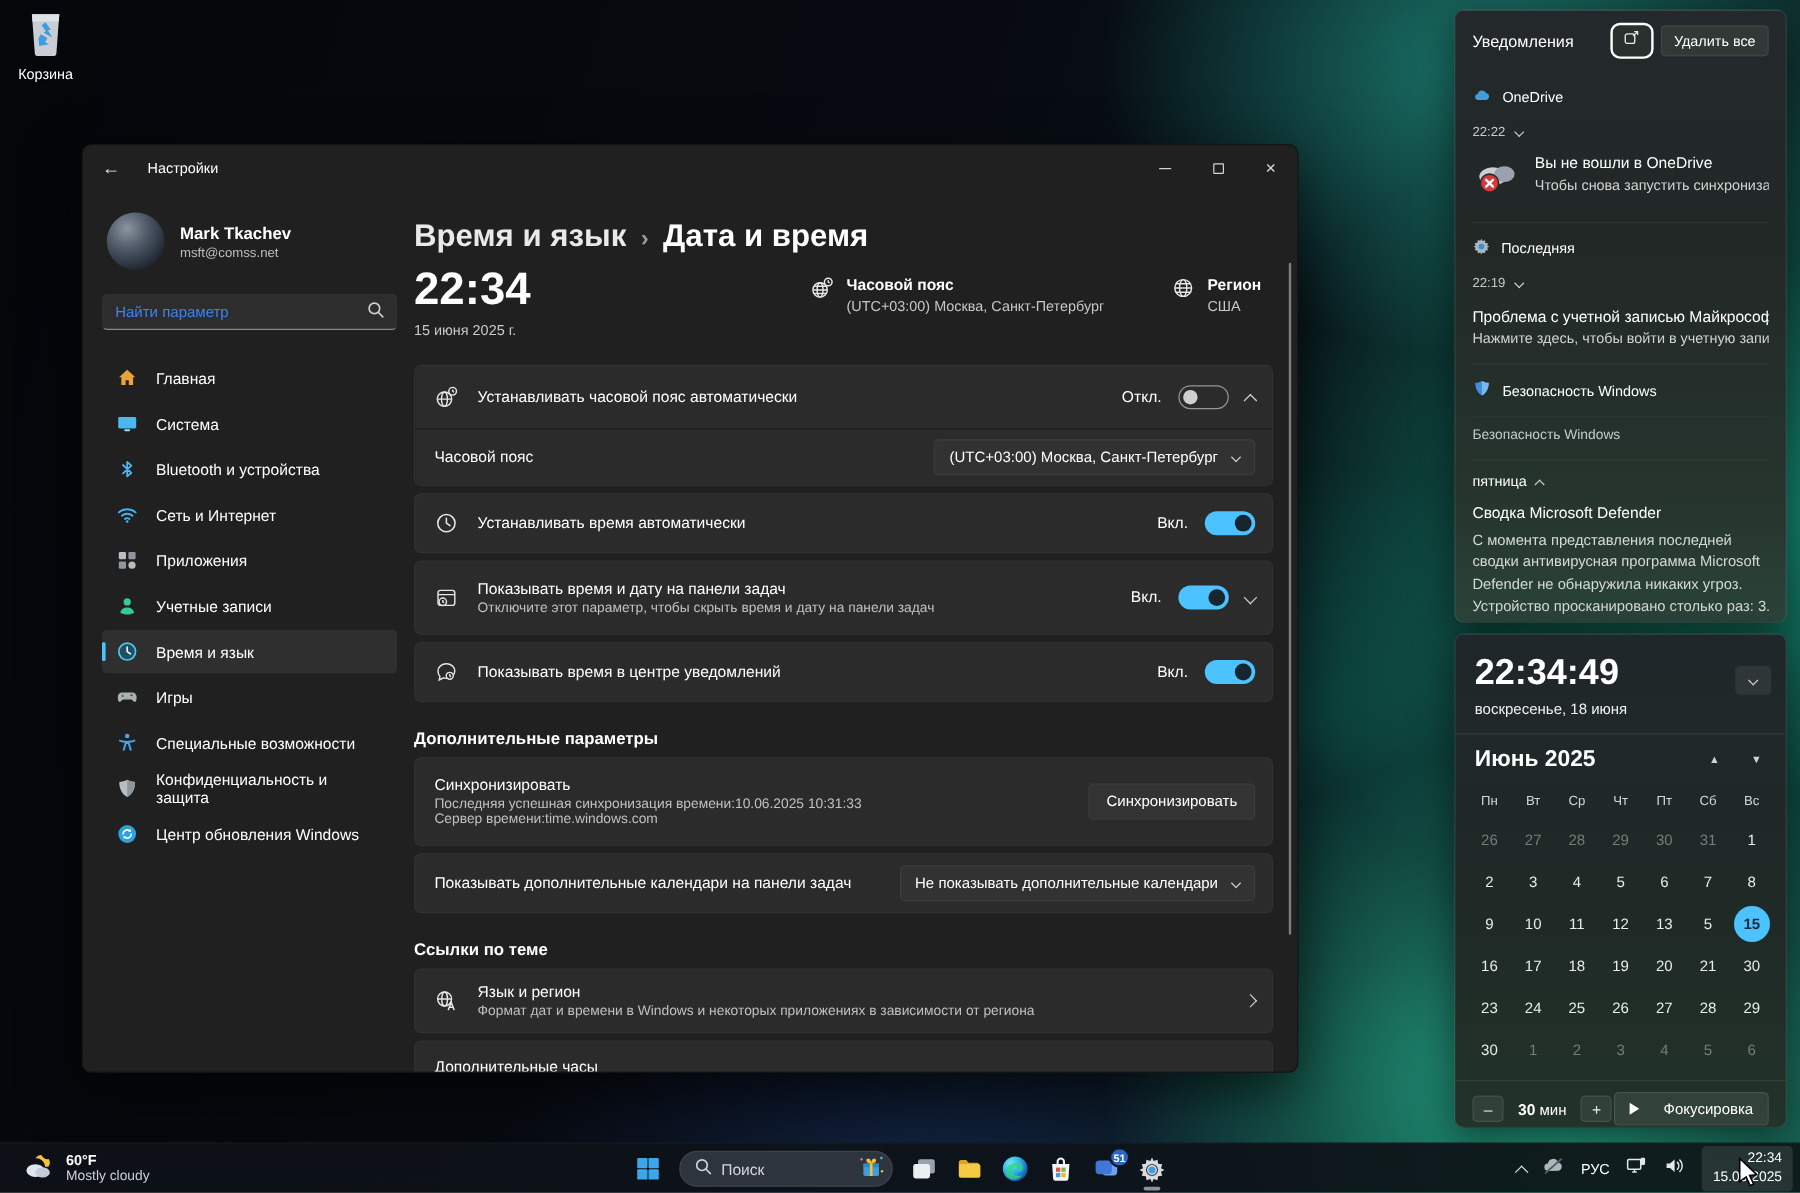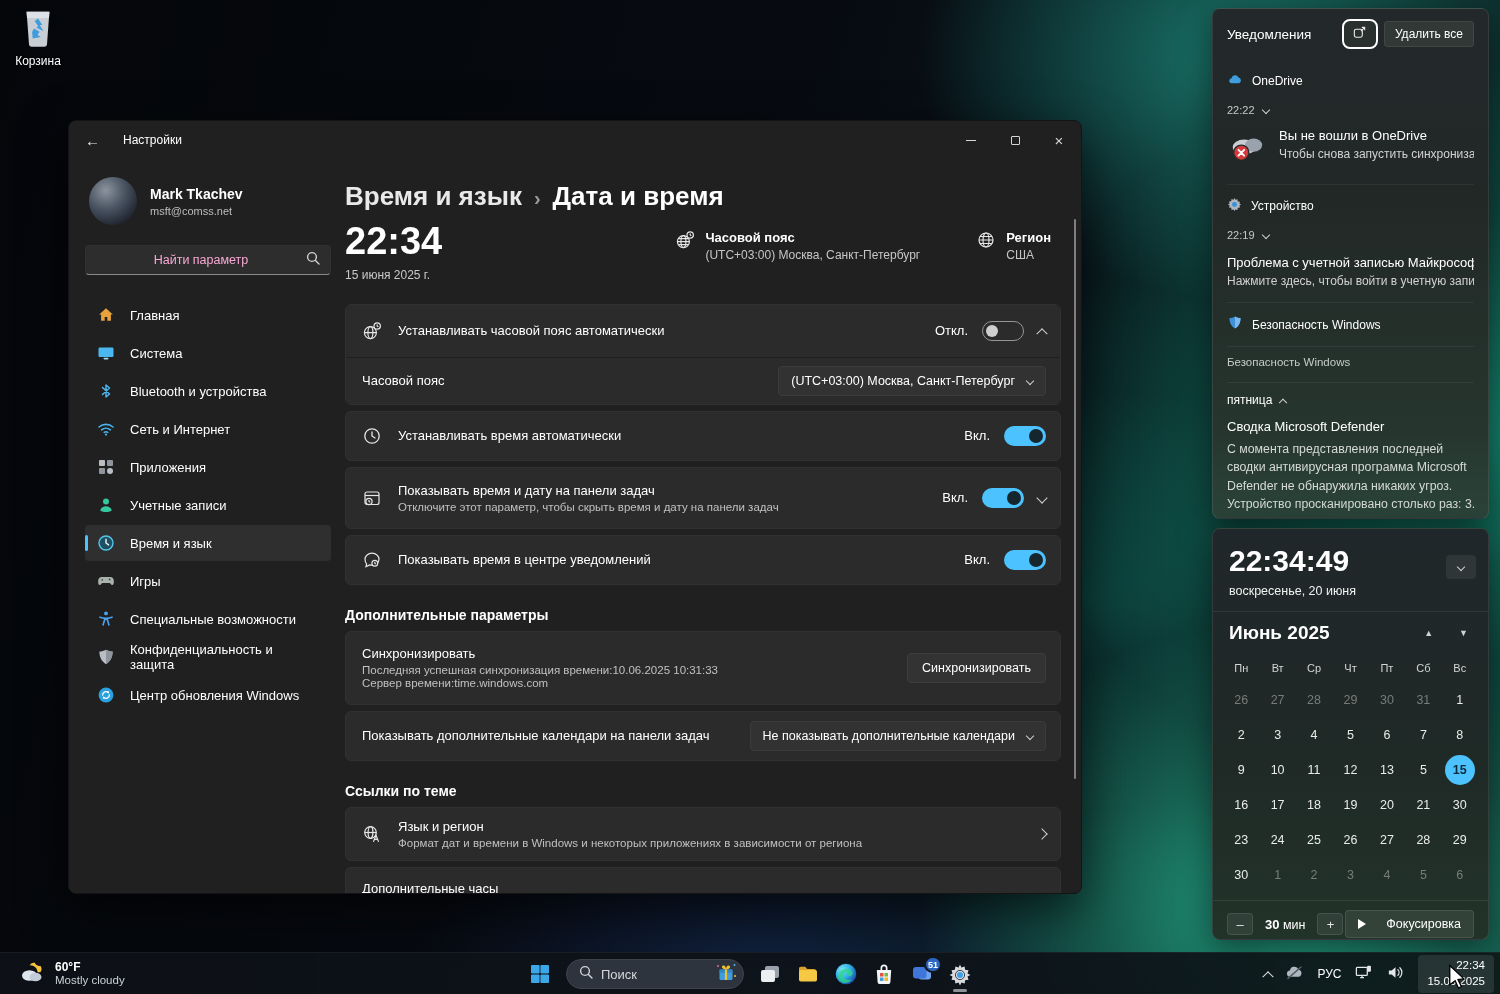--- a/index.html
+++ b/index.html
@@ -37,21 +37,21 @@
 
   
   .sidebar { width:276px; padding:8px 14px 0 16px; flex:none; }
   .user { display:flex; align-items:center; gap:13px; margin:10px 0 20px 4px; }
   .avatar { width:48px; height:48px; border-radius:50%;
     background:radial-gradient(circle at 35% 28%, #8b949e 0%, #4b5563 40%, #1f2530 78%, #10141c 100%); }
   .uname { font-size:14px; font-weight:700; }
   .umail { font-size:11px; color:#bdbdbd; margin-top:3px; }
   .search { height:30px; background:#2d2d2d; border:1px solid #303030; border-bottom:1px solid #8a8a8a;
     border-radius:4px; display:flex; align-items:center; padding:0 10px; }
-  .search .ph { font-size:12.5px; color:#f9a8d4; flex:1;text-align:center; }
+  .search .ph { font-size:12.5px; color:#3b82f6; flex:1; }
   .nav { margin-top:22px; }
   .navitem { position:relative; height:36px; display:flex; align-items:center; gap:15px;
     padding:0 12px; border-radius:4px; font-size:13px; margin-bottom:2px; }
   .navitem.sel { background:#2f2f2f; }
   .navitem.sel::before { content:""; position:absolute; left:0; top:10px; width:3px; height:16px;
     border-radius:2px; background:#4cc2ff; }
   .nicon { width:18px; height:18px; flex:none; display:flex; }
 
   
   .content { flex:1; padding:22px 20px 0 0; min-width:0; }
@@ -543,21 +543,21 @@
         <div class="ntitle">Вы не вошли в OneDrive</div>
         <div class="ntext">Чтобы снова запустить синхронизаци</div>
       </span>
     </div>
 
     <div class="appgroup">
       <span><svg width="15" height="15" viewBox="0 0 16 16">
             <path d="M8 1l1 2 2.2-.7.3 2.4 2.4.3L13.2 7 15 8l-1.8 1 .7 2.2-2.4.3-.3 2.4L9 13.2 8 15l-1-1.8-2.2.7-.3-2.4-2.4-.3L2.8 9 1 8l1.8-1-.7-2.2 2.4-.3.3-2.4L7 2.8z" fill="#aeb6bd"></path>
             <circle cx="8" cy="8" r="2.6" fill="#3a8fd9"></circle>
           </svg></span>
-      <span>Устройство</span>
+      <span>Последняя</span>
     </div>
 
     <div class="ntime">
       <span>22:19</span>
       <span class="chev sm"></span>
     </div>
     <div style="margin-top:14px">
       <div class="ntitle">Проблема с учетной записью Майкрософт</div>
       <div class="ntext">Нажмите здесь, чтобы войти в учетную запись</div>
     </div>
@@ -580,21 +580,21 @@
     <div style="margin-top:12px">
       <div class="ntitle">Сводка Microsoft Defender</div>
       <div class="defbody">С момента представления последней сводки антивирусная программа Microsoft Defender не обнаружила никаких угроз. Устройство просканировано столько раз: 3.</div>
     </div>
 
   </div>
 
   <div class="panel cal">
     <div class="clockblk">
       <div class="flytime">22:34:49</div>
-      <div class="flydate">воскресенье, 20 июня</div>
+      <div class="flydate">воскресенье, 18 июня</div>
       <span class="calcollapse">
           <span class="chev sm"></span>
         </span>
     </div>
     <div class="divider"></div>
     <div class="monthrow">
       <span class="m">Июнь 2025</span>
       <span class="monthnav">
         <span>▲</span>
         <span>▼</span>

